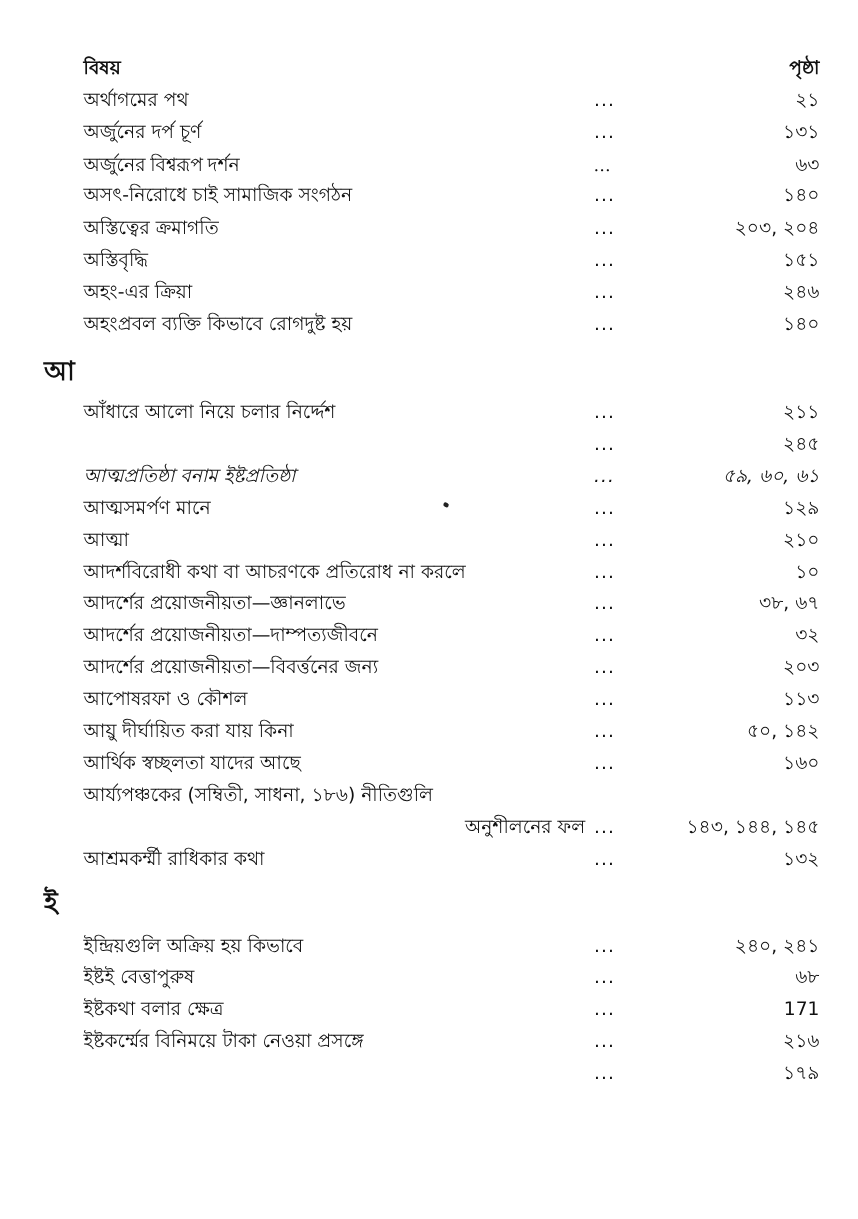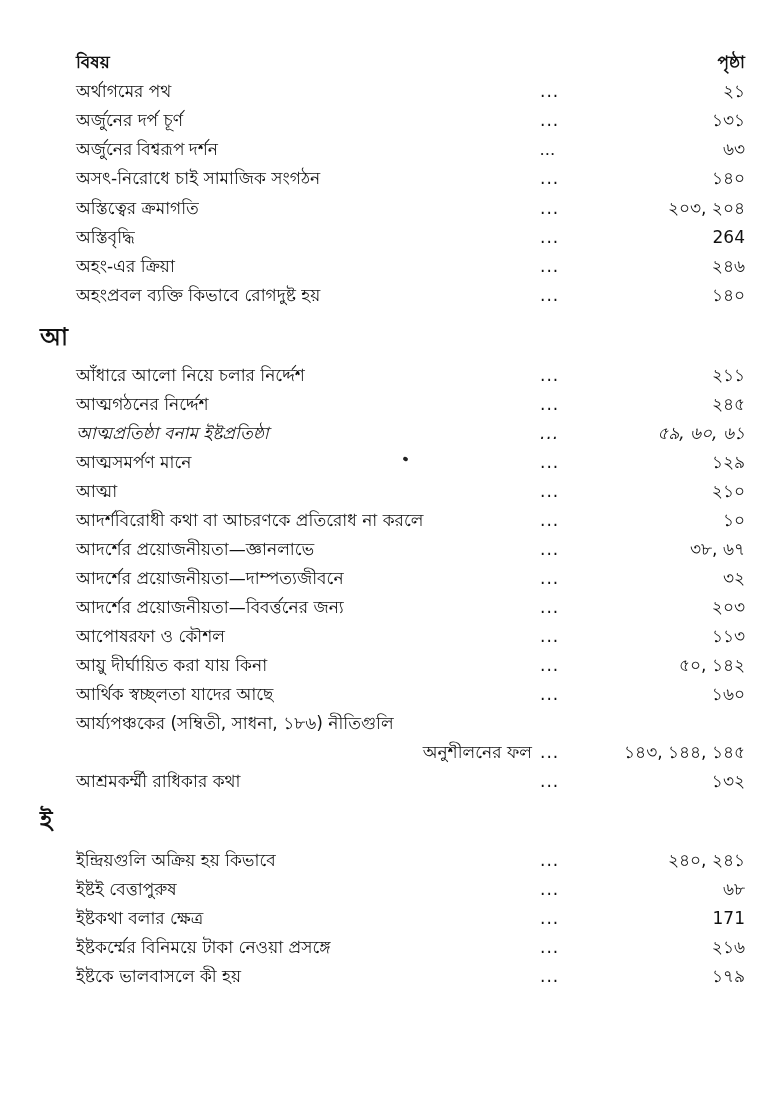--- a/index.html
+++ b/index.html
@@ -55,42 +55,41 @@
     <span class="pages">১৪০</span>
   </div>
   <div class="row" style="top:194px;">
     <span class="topic">অস্তিত্বের ক্রমাগতি</span>
     <span class="dots">...</span>
     <span class="pages">২০৩, ২০৪</span>
   </div>
   <div class="row" style="top:223px;">
     <span class="topic">অস্তিবৃদ্ধি</span>
     <span class="dots">...</span>
-    <span class="pages">264</span>
+    <span class="pages">১৫১</span>
   </div>
   <div class="row" style="top:252px;">
     <span class="topic">অহং-এর ক্রিয়া</span>
     <span class="dots">...</span>
     <span class="pages">২৪৬</span>
   </div>
   <div class="row" style="top:281px;">
     <span class="topic">অহংপ্রবল ব্যক্তি কিভাবে রোগদুষ্ট হয়</span>
     <span class="dots">...</span>
     <span class="pages">১৪০</span>
   </div>
 
   <div class="section-head" style="top:322px;">আ</div>
 
   <div class="row" style="top:361px;">
     <span class="topic">আঁধারে আলো নিয়ে চলার নির্দ্দেশ</span>
     <span class="dots">...</span>
     <span class="pages">২১১</span>
   </div>
   <div class="row" style="top:390px;">
-    <span class="topic">আত্মগঠনের নির্দ্দেশ</span>
     <span class="dots">...</span>
     <span class="pages">২৪৫</span>
   </div>
   <div class="row" style="top:419px;font-style:italic;">
     <span class="topic">আত্মপ্রতিষ্ঠা বনাম ইষ্টপ্রতিষ্ঠা</span>
     <span class="dots">...</span>
     <span class="pages">৫৯, ৬০, ৬১</span>
   </div>
   <div class="row" style="top:448px;">
     <span class="topic">আত্মসমর্পণ মানে</span>
@@ -167,19 +166,18 @@
     <span class="topic">ইষ্টকথা বলার ক্ষেত্র</span>
     <span class="dots">...</span>
     <span class="pages">171</span>
   </div>
   <div class="row" style="top:933px;">
     <span class="topic">ইষ্টকর্ম্মের বিনিময়ে টাকা নেওয়া প্রসঙ্গে</span>
     <span class="dots">...</span>
     <span class="pages">২১৬</span>
   </div>
   <div class="row" style="top:962px;">
-    <span class="topic">ইষ্টকে ভালবাসলে কী হয়</span>
     <span class="dots">...</span>
     <span class="pages">১৭৯</span>
   </div>
 
   <div class="speck"></div>
 </div>
 
 </body></html>

